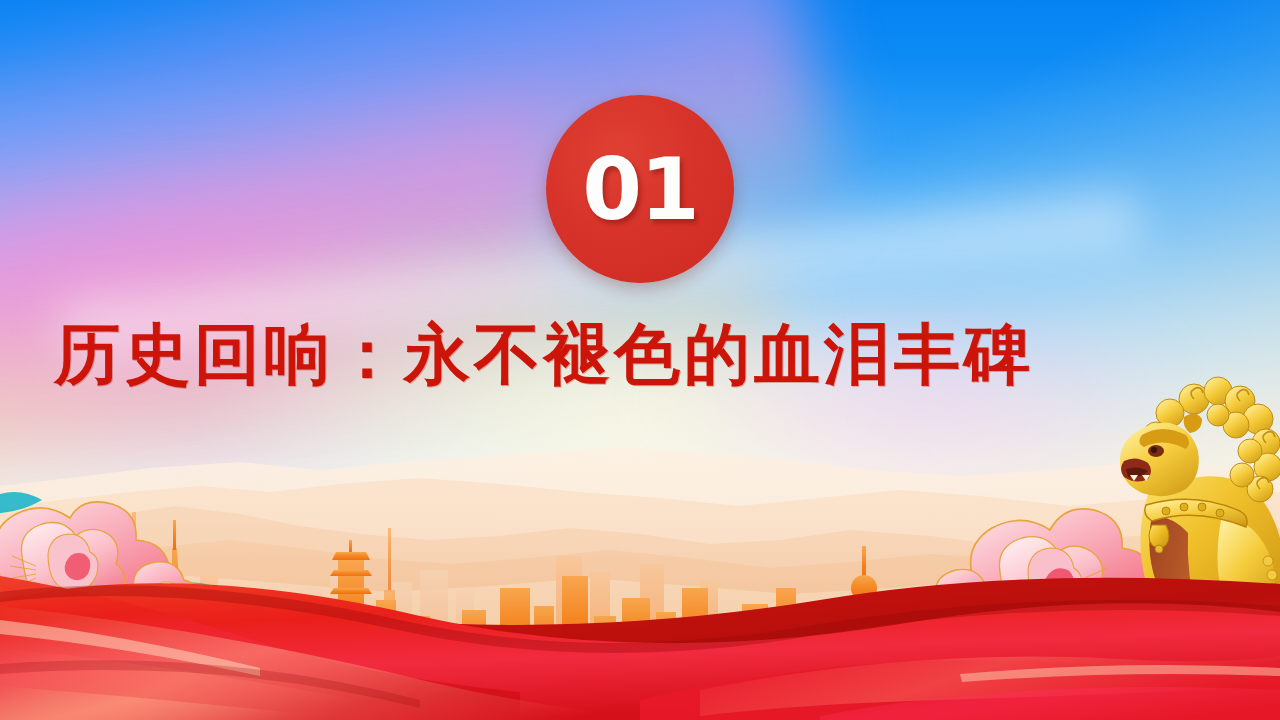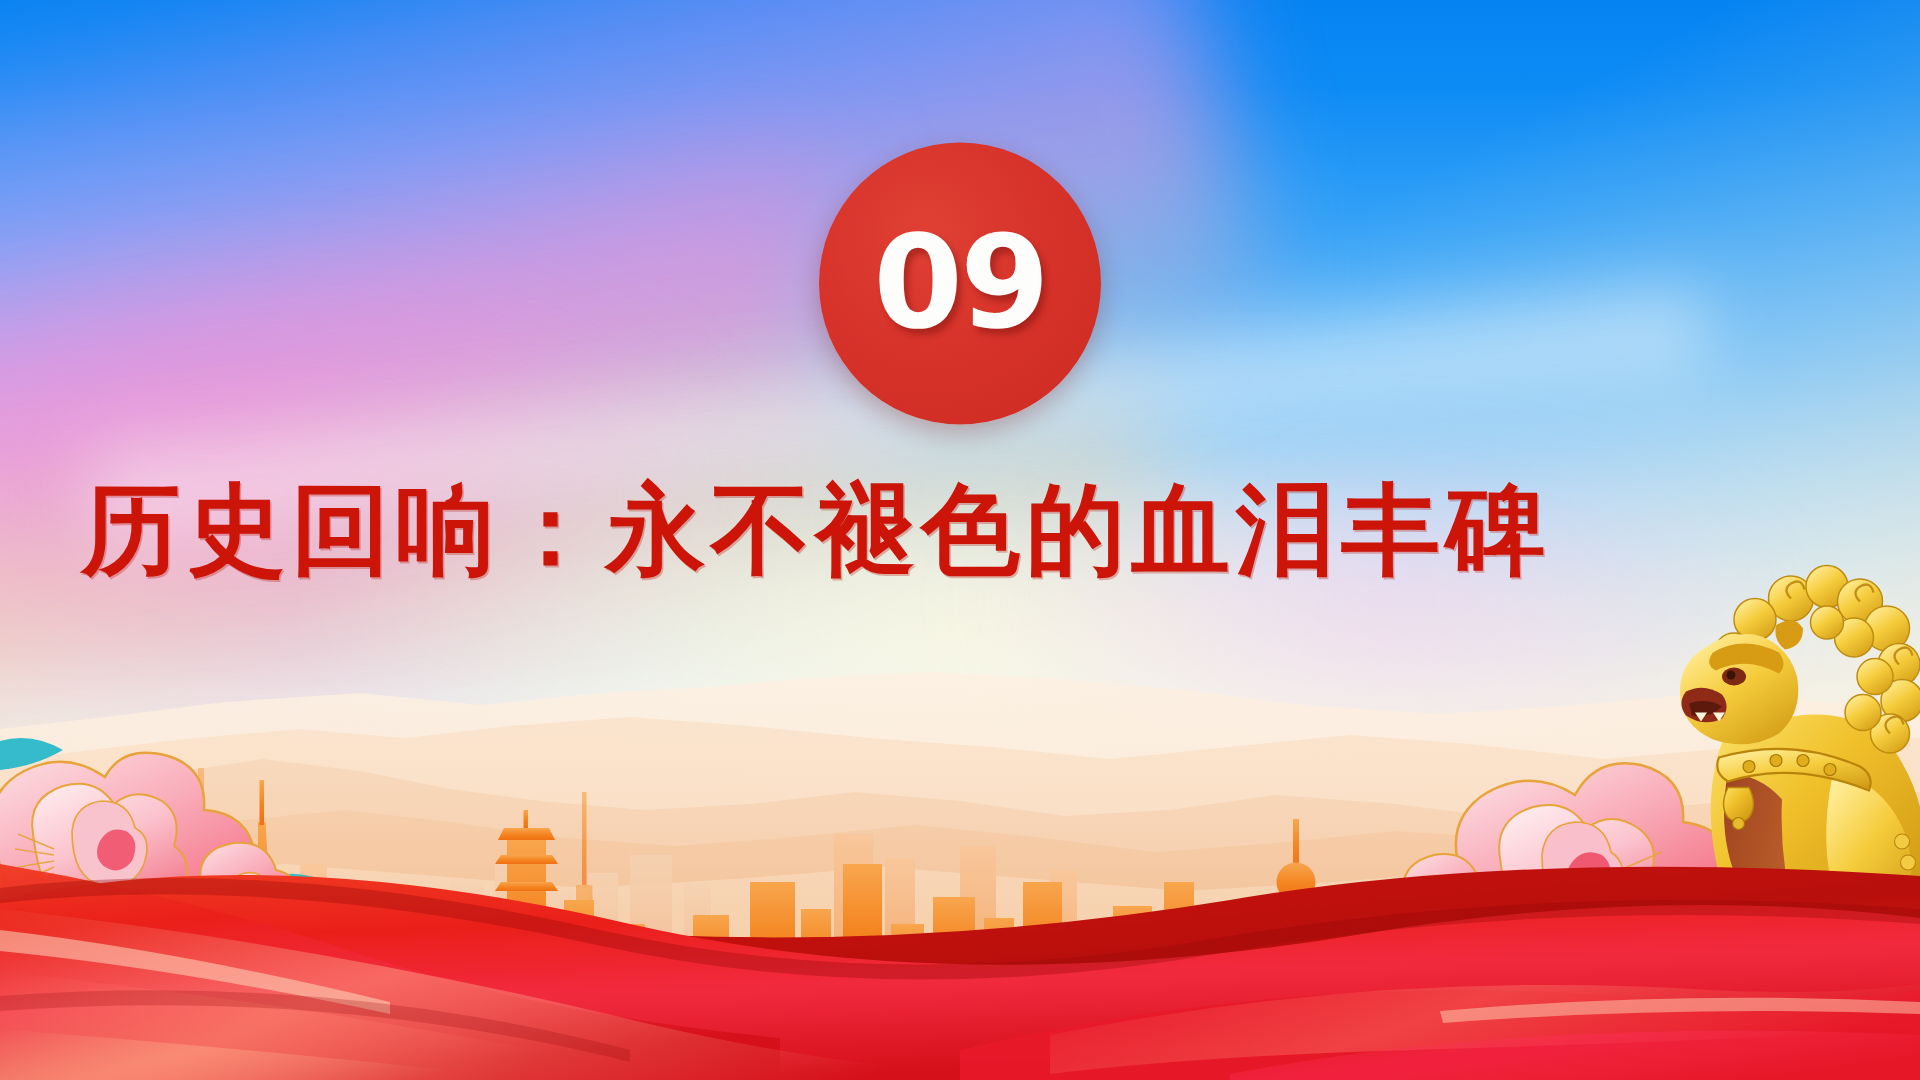--- a/index.html
+++ b/index.html
@@ -546,18 +546,18 @@
       <path d="M0,620 Q120,634 260,668 L260,676 Q120,646 0,634 Z" fill="rgba(255,215,190,0.55)"></path>
       <path d="M960,674 Q1120,660 1280,668 L1280,676 Q1120,670 962,682 Z" fill="rgba(255,210,180,0.5)"></path>
 
       <path d="M0,592 Q180,570 400,620 Q600,664 820,624 Q1040,588 1280,606 L1280,616
                Q1040,598 822,634 Q600,674 398,630 Q180,582 0,602 Z" fill="rgba(150,10,10,0.35)"></path>
       <path d="M0,664 Q220,648 420,700 L420,708 Q220,658 0,674 Z" fill="rgba(150,10,10,0.25)"></path>
     </svg>
   </div>
 
   <div id="badge">
-    <span id="badge-num">09</span>
+    <span id="badge-num">01</span>
   </div>
 
   <h1 id="title">历史回响：永不褪色的血泪丰碑</h1>
 
 </div>
 
 </body></html>

